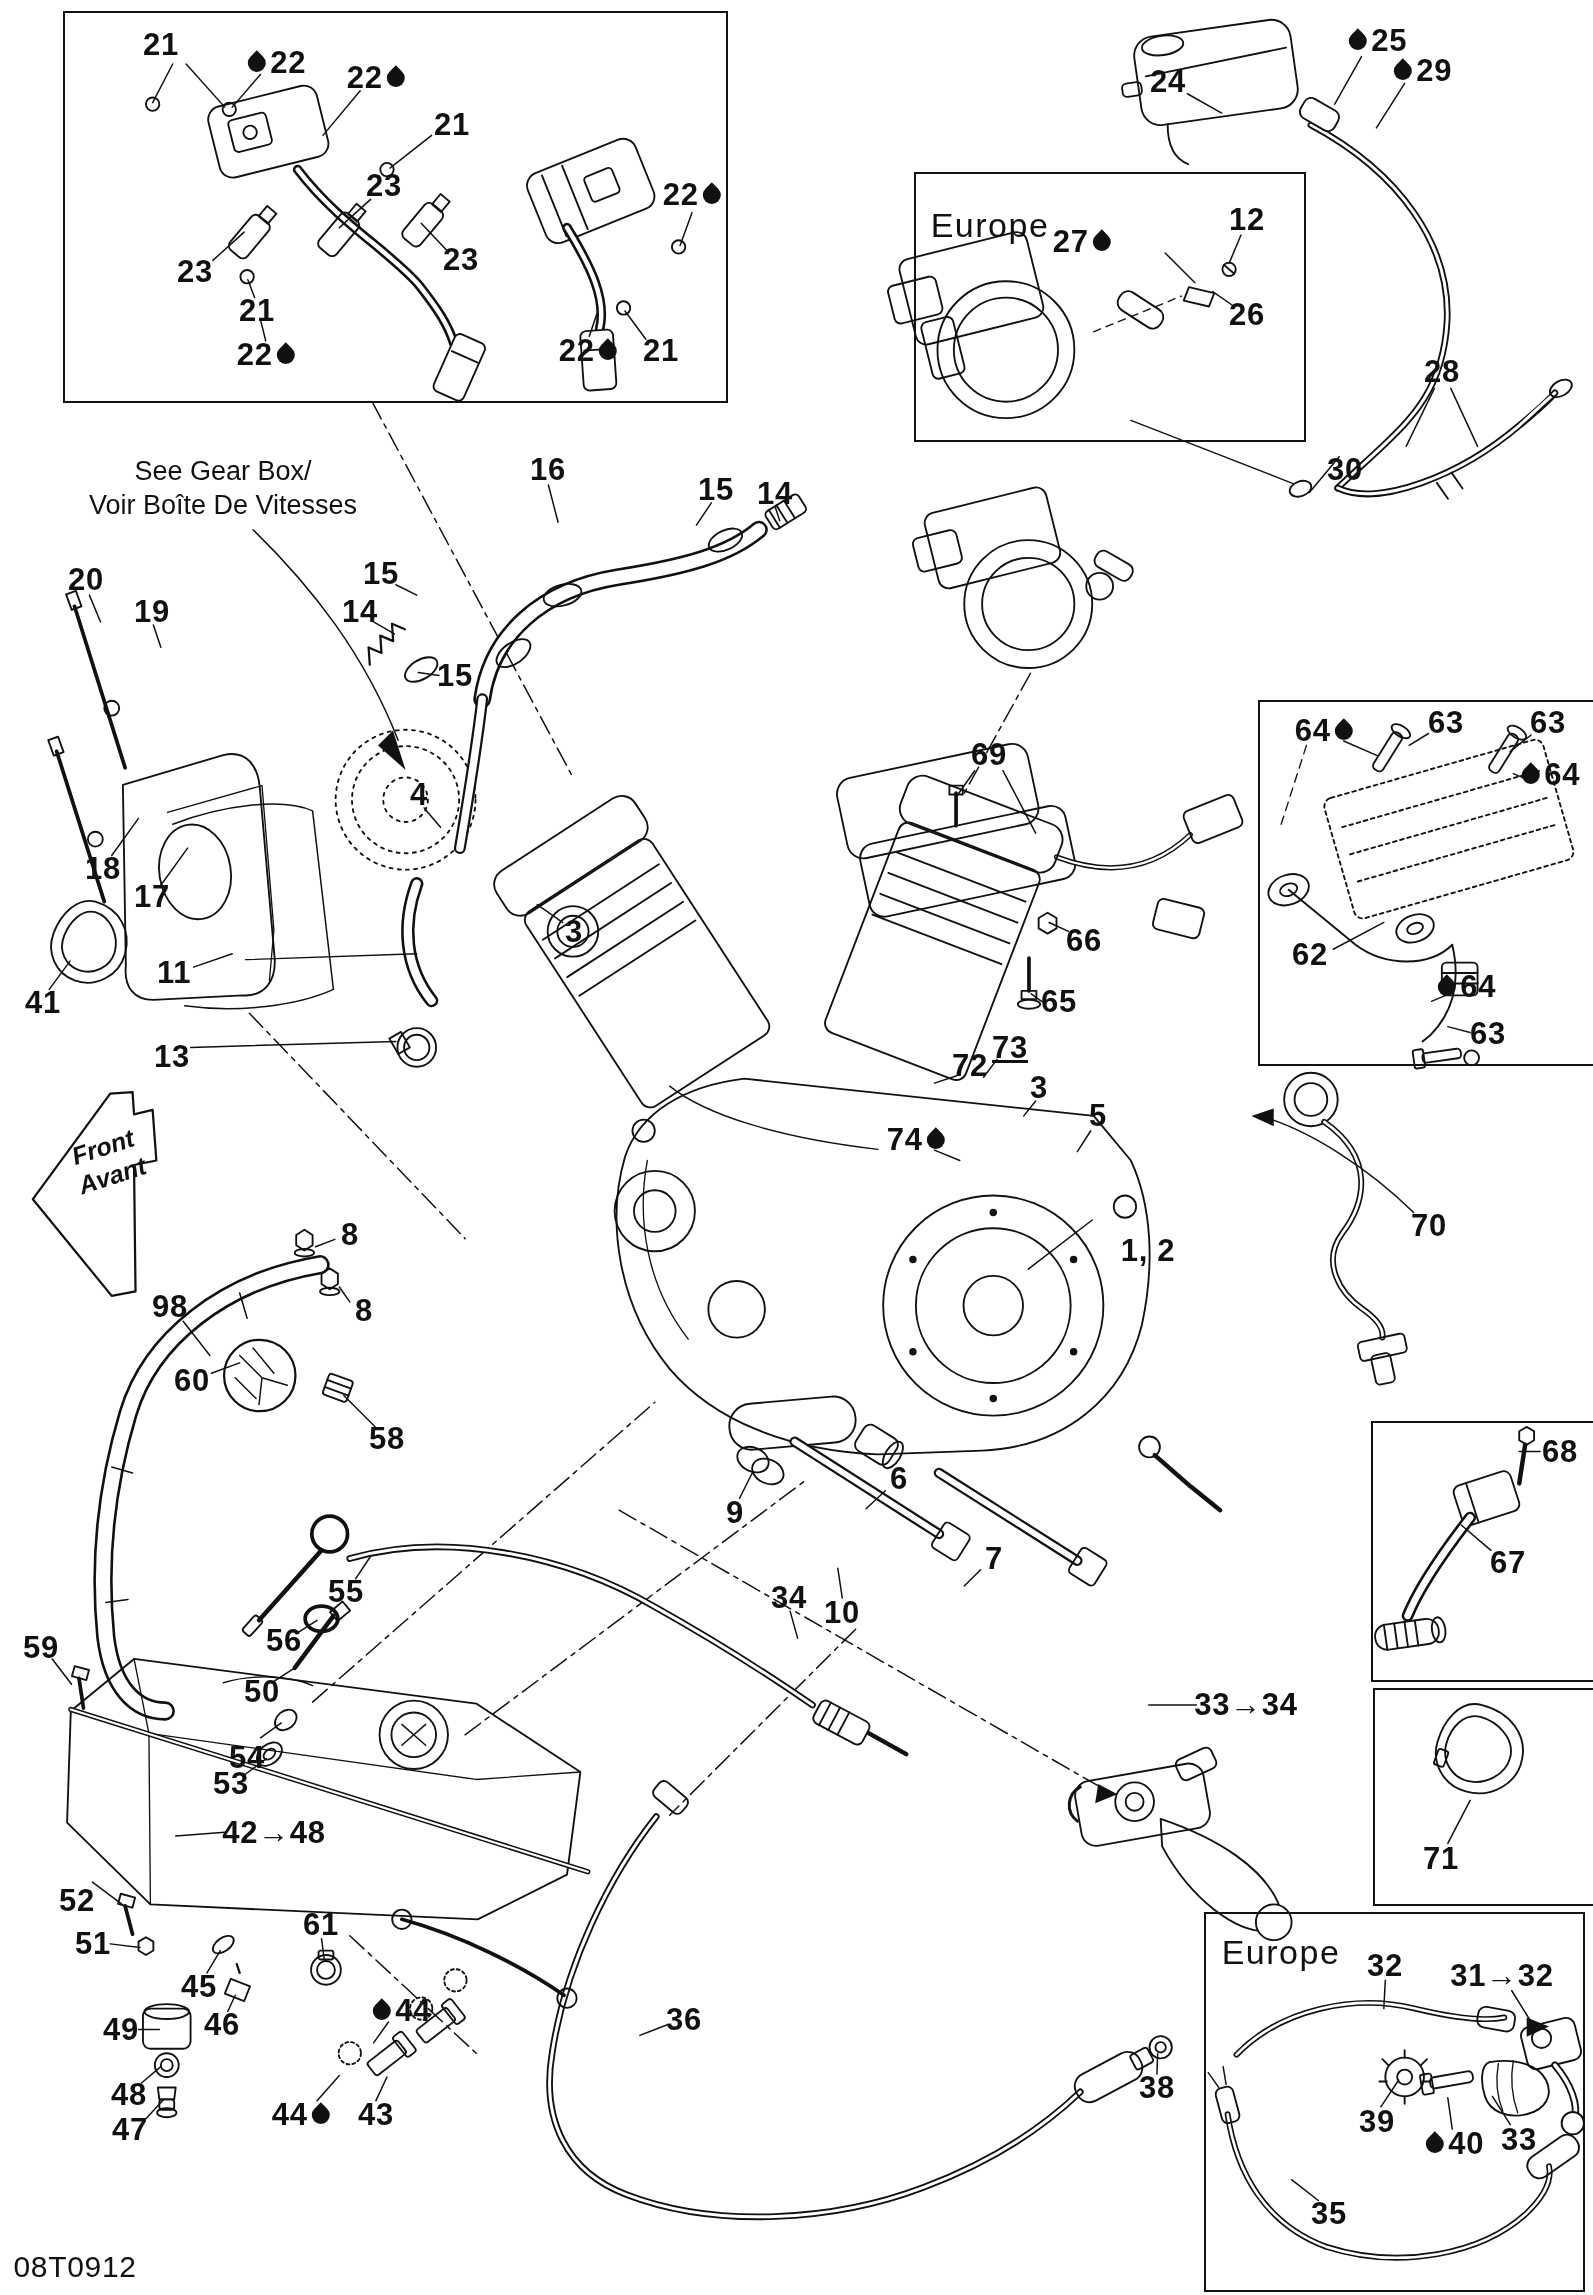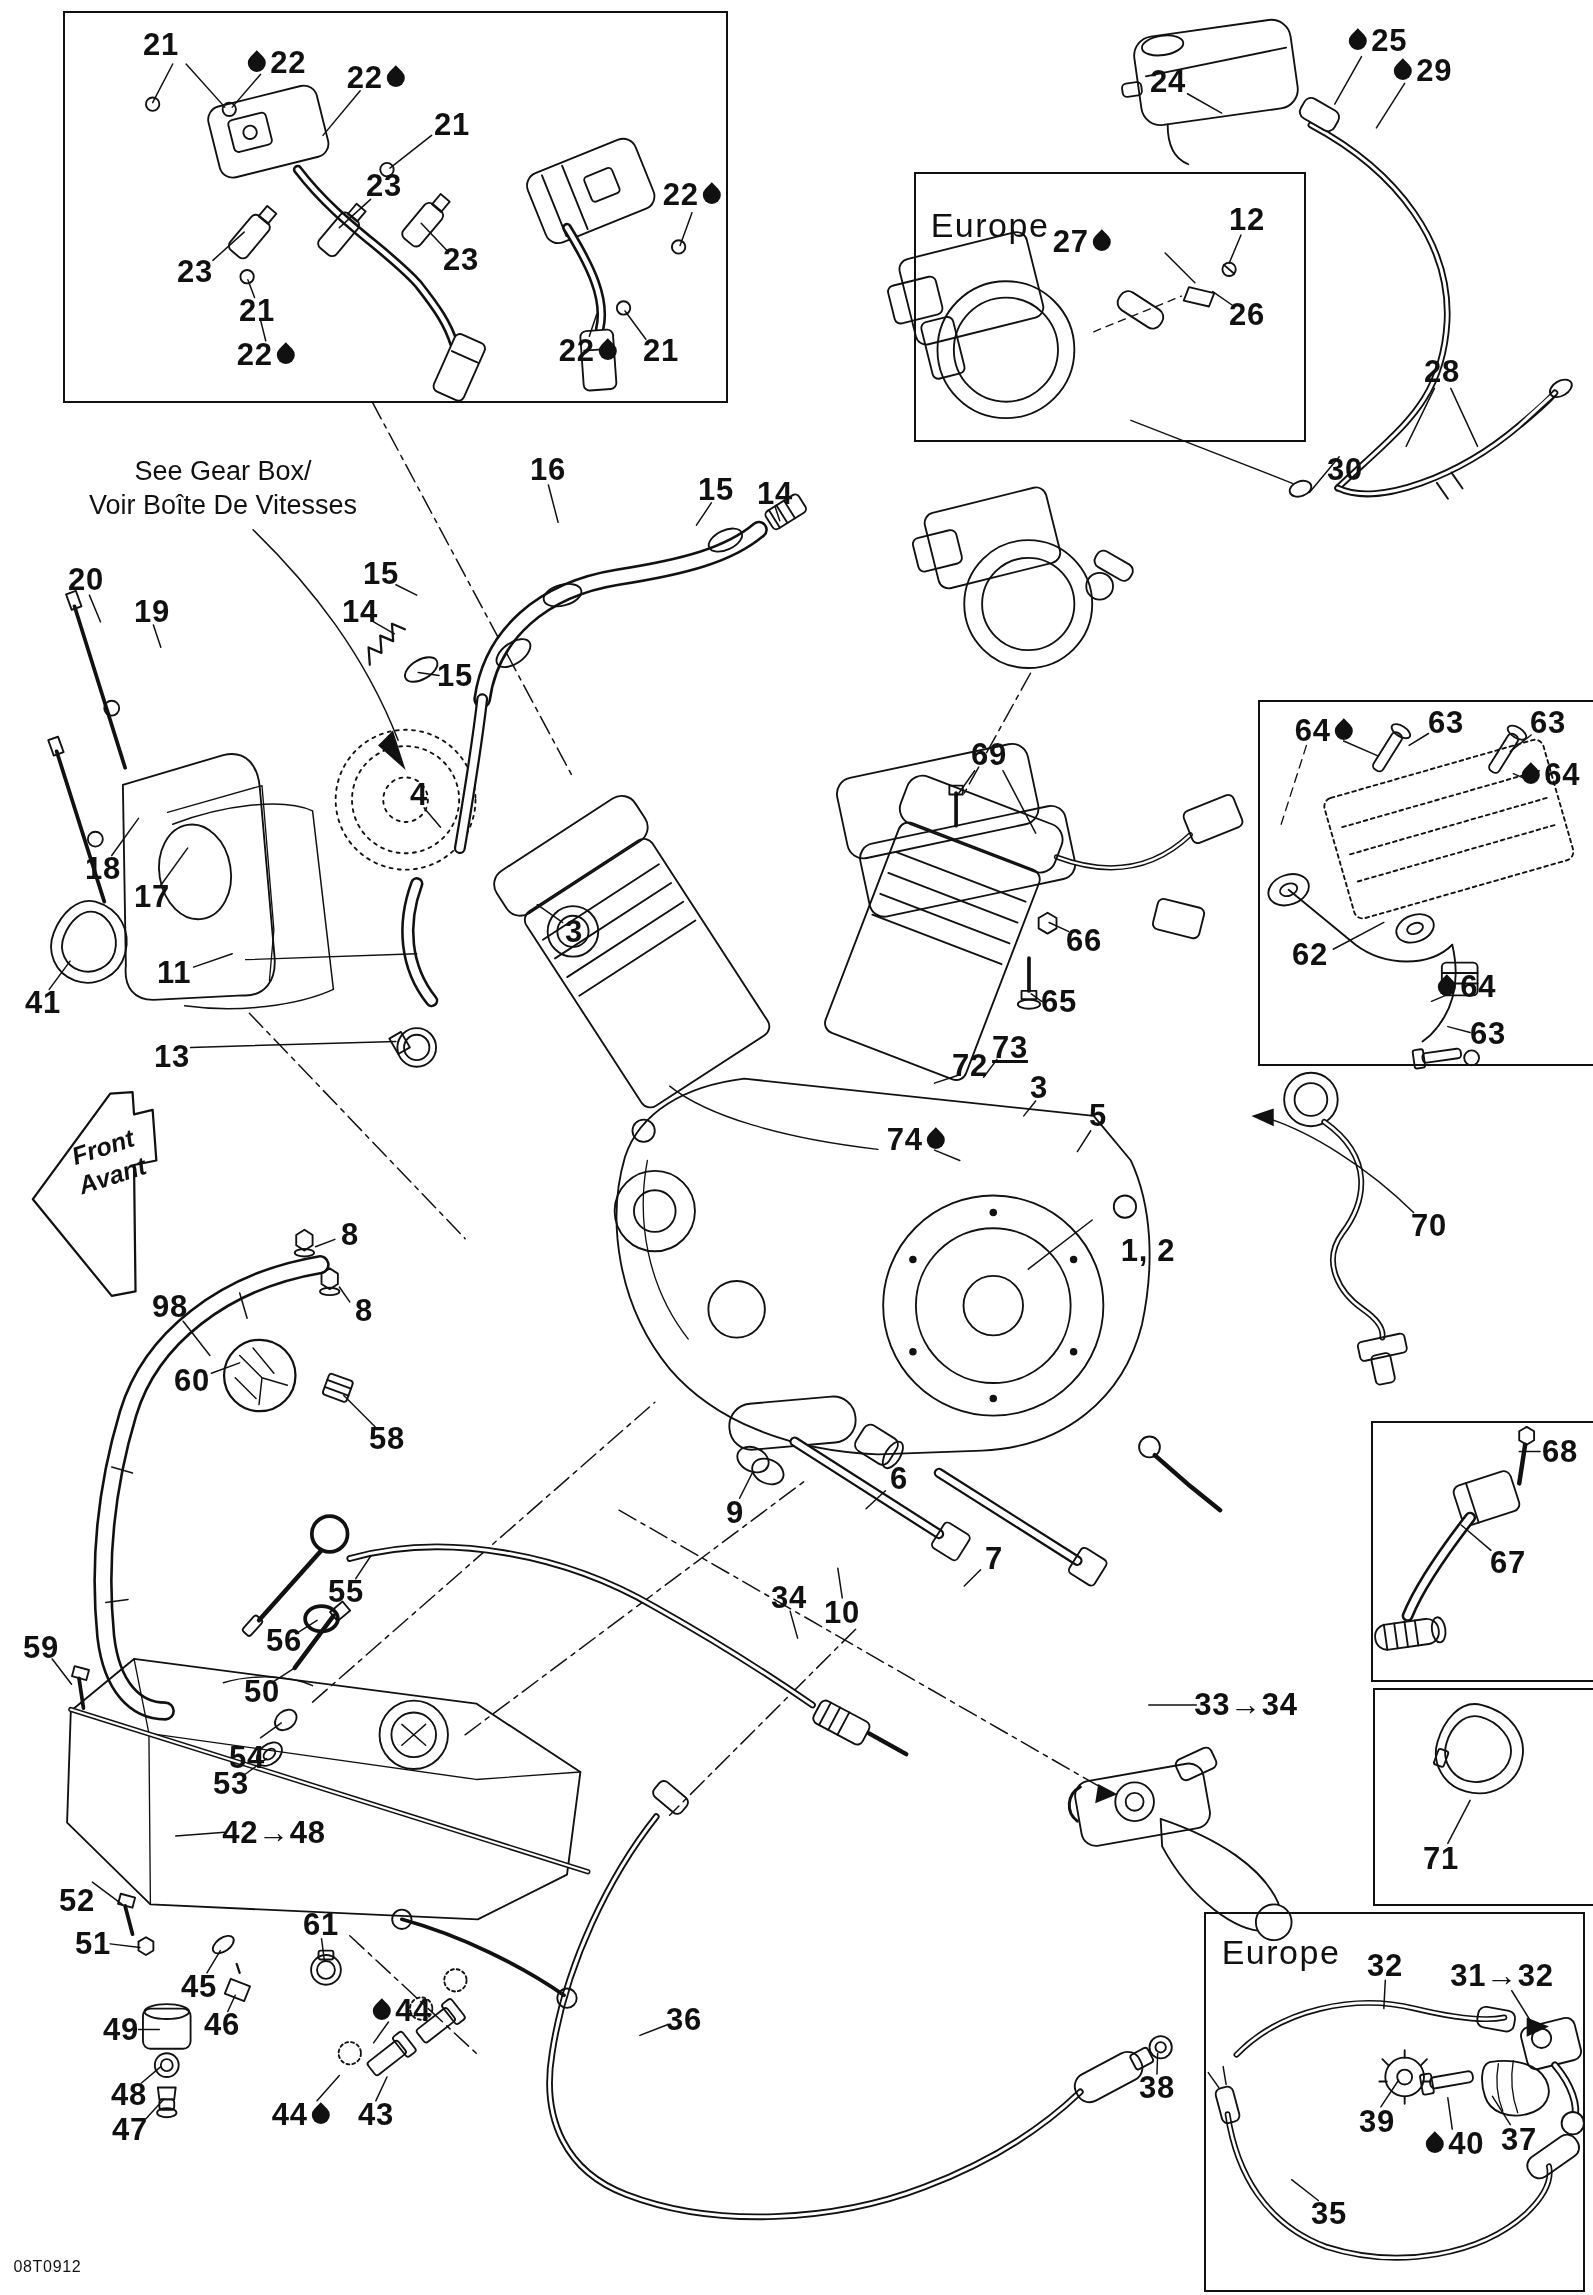--- a/index.html
+++ b/index.html
@@ -3,21 +3,21 @@
 <meta charset="utf-8">
 <style>
   html,body{margin:0;padding:0;background:#fff;}
   .page{position:relative;width:1593px;height:2295px;background:#fff;overflow:hidden;
         font-family:"Liberation Sans",sans-serif;color:#111;}
   svg.art{position:absolute;left:0;top:0;width:1593px;height:2295px;}
   .inset-box{position:absolute;border:2.2px solid #111;background:transparent;}
   .callout{position:absolute;transform:translate(-50%,-50%);white-space:nowrap;
            font-size:31px;font-weight:600;letter-spacing:0.7px;display:flex;align-items:center;gap:4.5px;}
   .callout.title{font-size:34px;font-weight:500;letter-spacing:1.5px;}
-  .callout.code{font-size:16px;font-weight:400;transform:translate(0,-50%);text-align:center;}
+  .callout.code{font-size:30px;font-weight:400;transform:translate(0,-50%);text-align:center;}
   .drop{display:inline-block;width:18px;height:18px;background:#111;
         border-radius:0 50% 50% 50%;transform:rotate(45deg);flex:0 0 auto;}
   .note{position:absolute;text-align:center;font-size:27px;font-weight:500;line-height:1.25;
         transform:translate(-50%,0);white-space:nowrap;}
   .front-arrow-text{position:absolute;left:48px;top:1131px;width:119px;text-align:center;
         font-size:25px;font-weight:700;font-style:italic;line-height:1.2;
         transform:rotate(-18deg);}
 </style>
 </head>
 <body>
@@ -903,21 +903,21 @@
         <span>31→32</span>
       </div>
       <div class="callout" style="left: 1377px; top: 2122px;">
         <span>39</span>
       </div>
       <div class="callout" style="left: 1455px; top: 2144px;">
         <span class="drop"></span>
         <span>40</span>
       </div>
       <div class="callout" style="left: 1519px; top: 2140px;">
-        <span>37</span>
+        <span>33</span>
       </div>
       <div class="callout" style="left: 1329px; top: 2214px;">
         <span>35</span>
       </div>
       <div class="callout code" style="left: 13.4px; top: 2267px;">
         <span>08T0912</span>
       </div>
     </div>
 </div>
 

